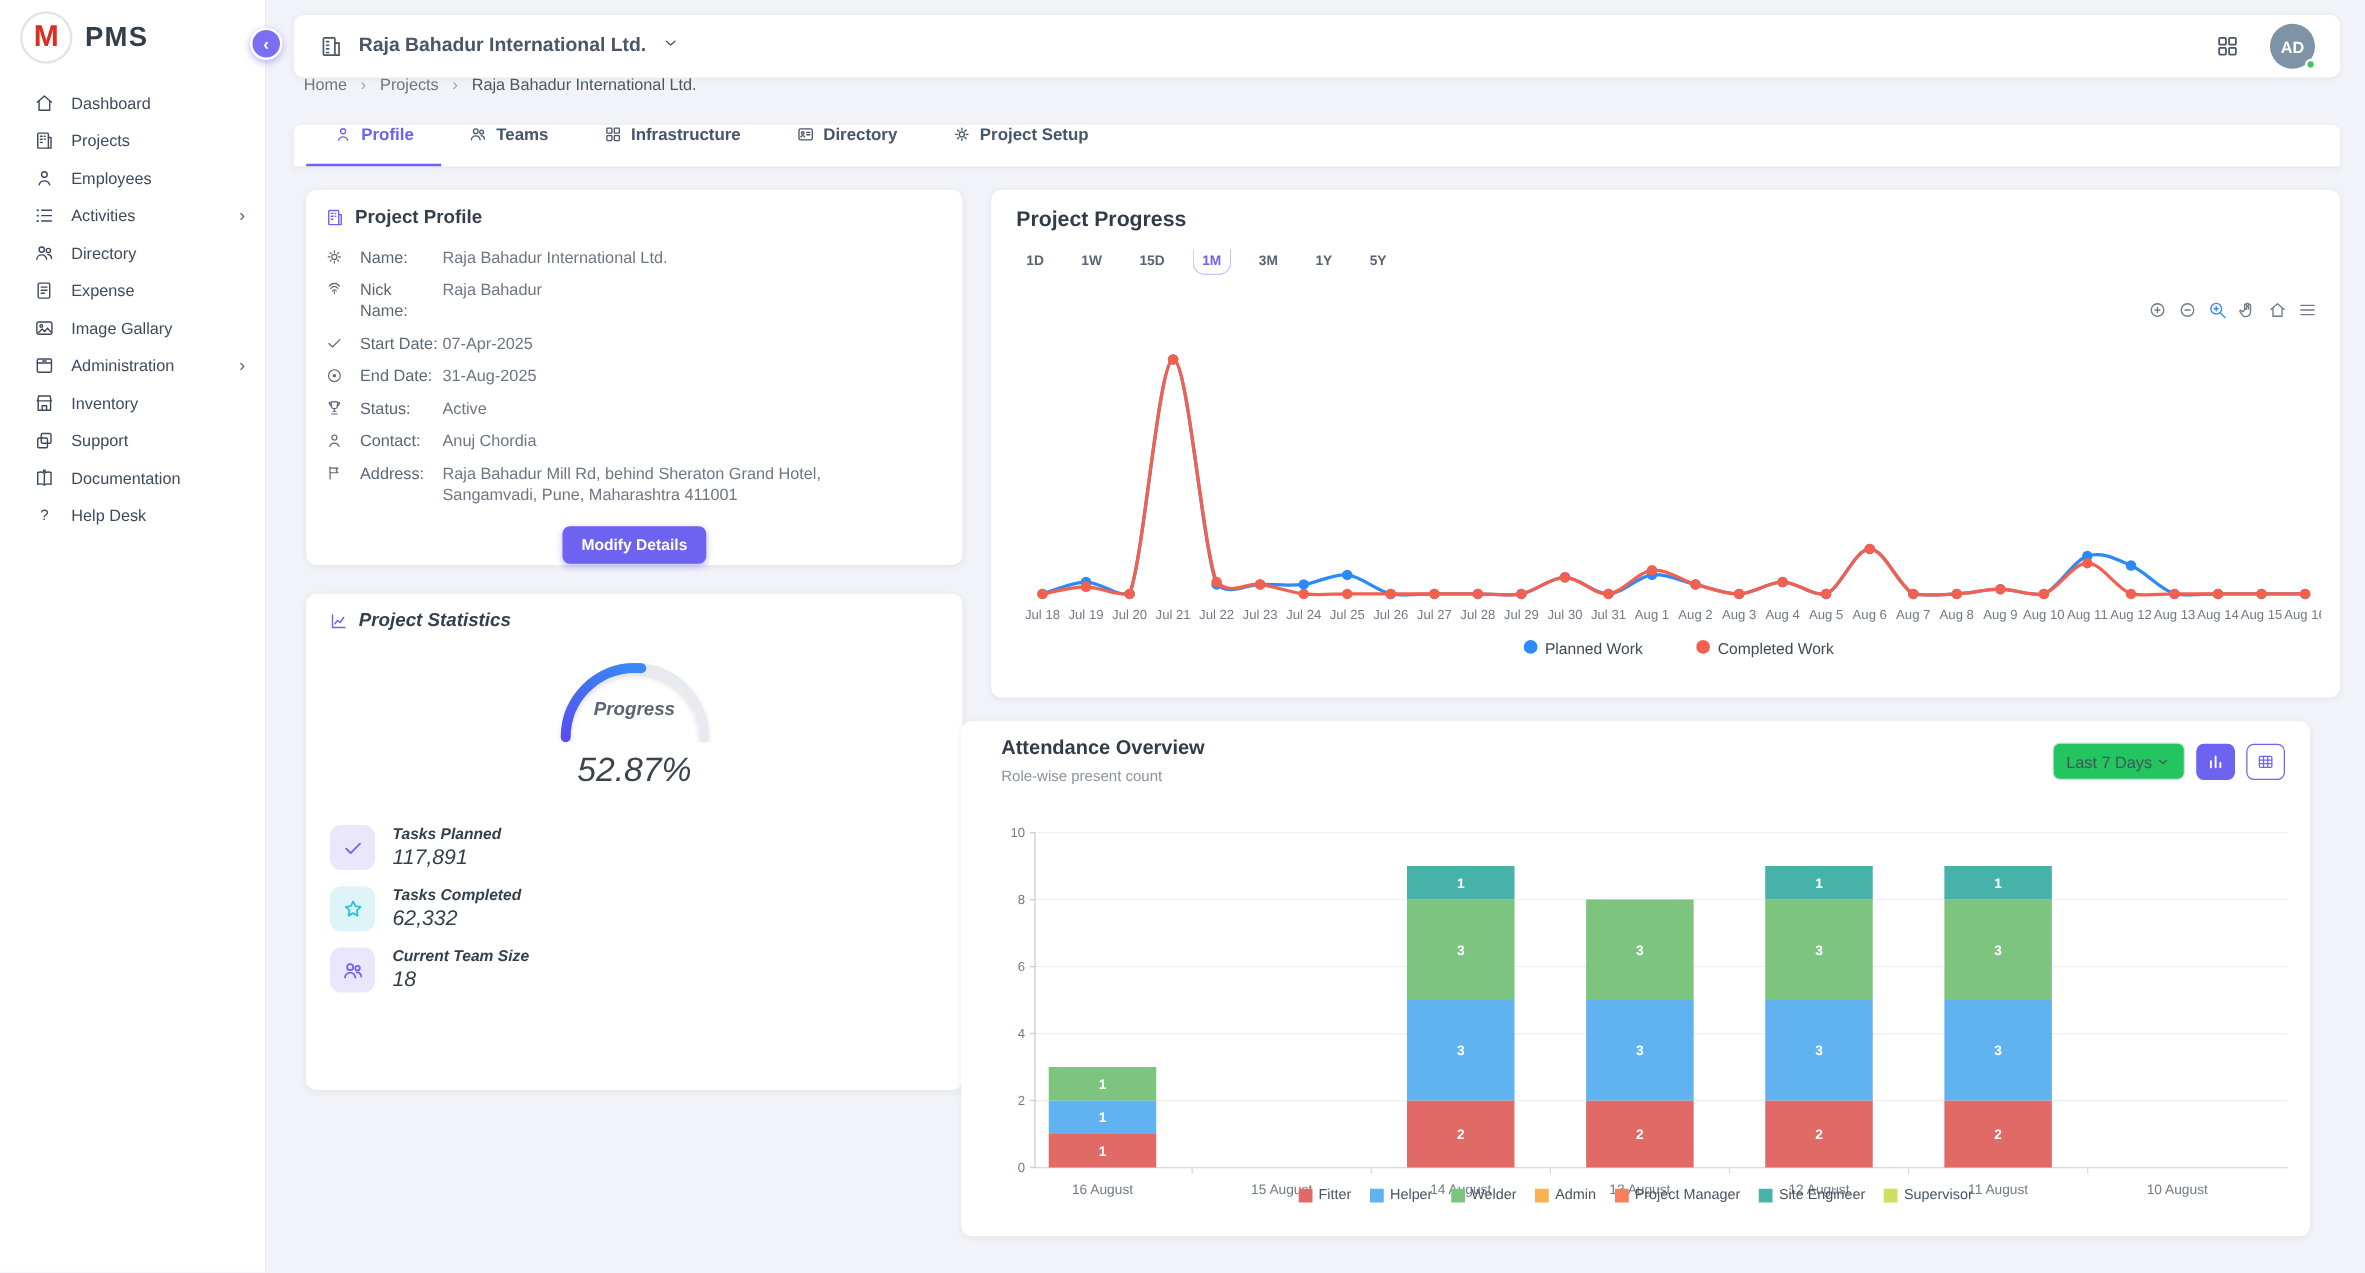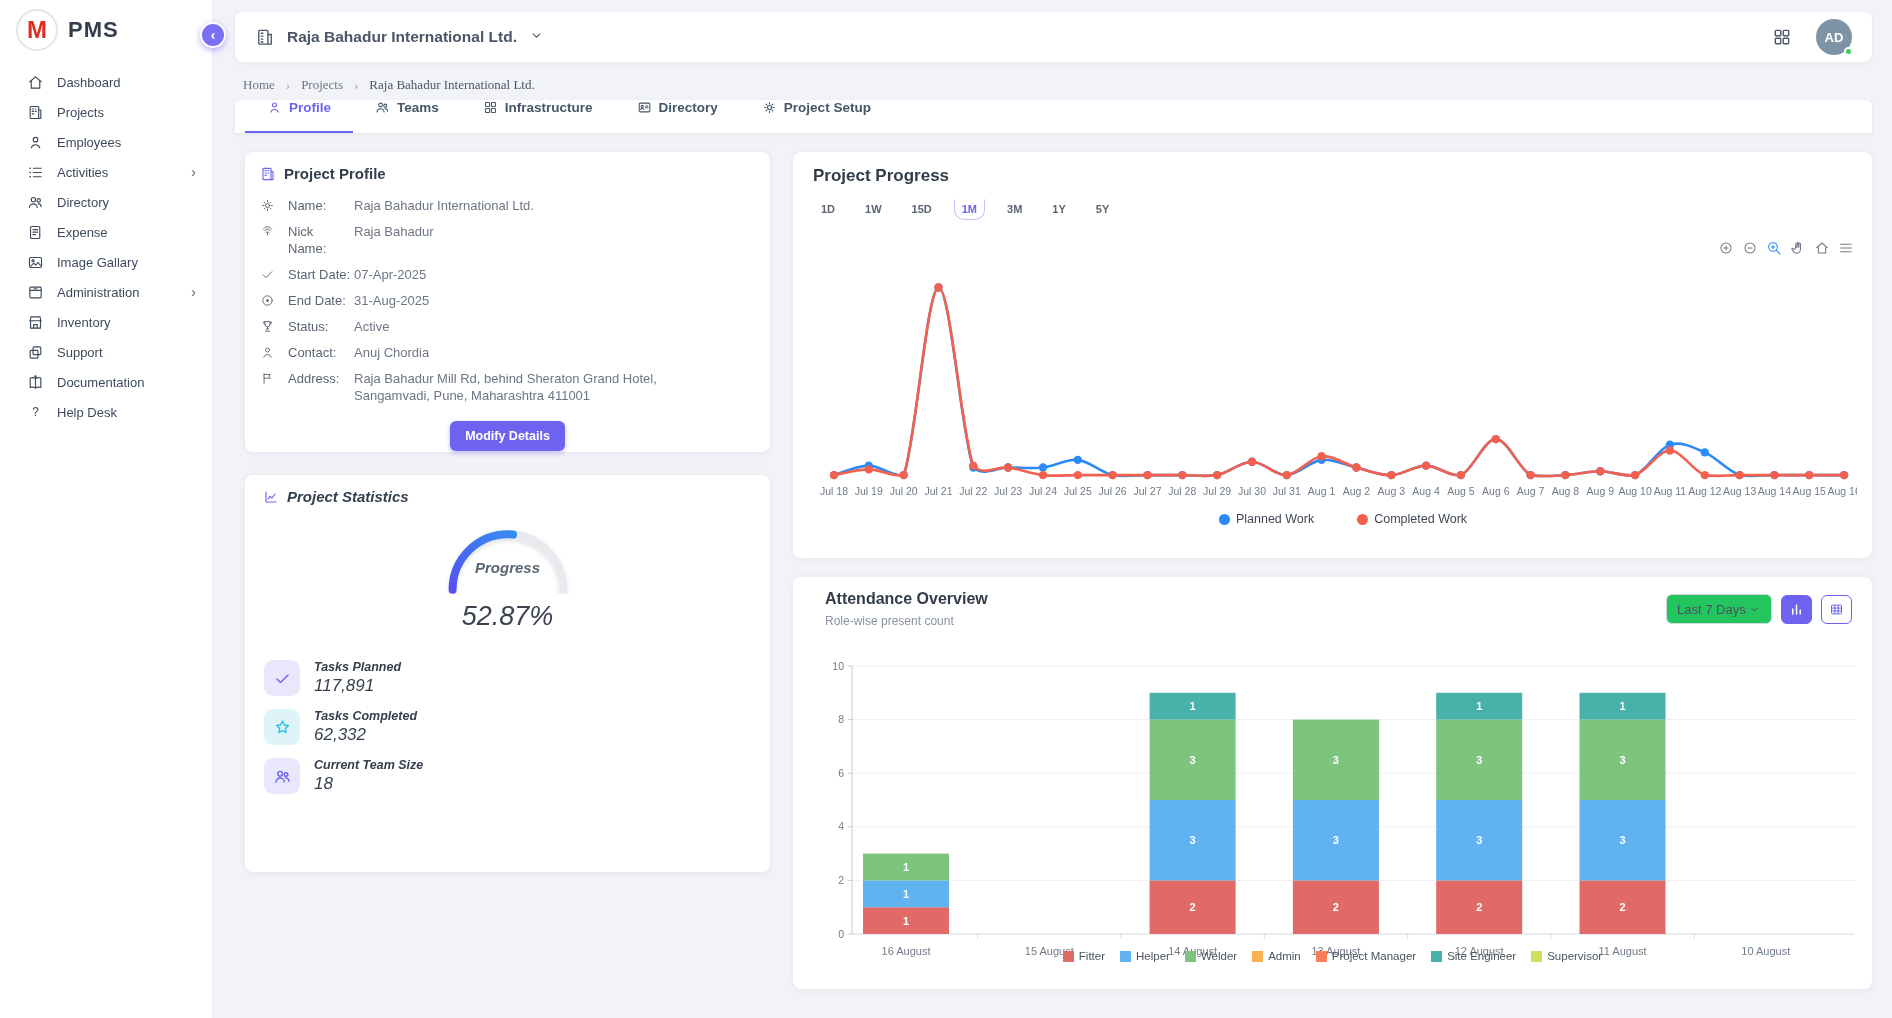--- a/index.html
+++ b/index.html
@@ -30,21 +30,21 @@
   .company-sel { display:flex; align-items:center; gap:12px; cursor:pointer; }
   .company-sel svg.bld { width:20px; height:20px; stroke:#4a5568; fill:none; stroke-width:1.6; stroke-linecap:round; }
   .company-name { font-size:15.5px; font-weight:600; color:#4a5568; }
   .chev-dn svg { width:15px; height:15px; stroke:#4a5568; fill:none; stroke-width:1.8; stroke-linecap:round; stroke-linejoin:round; }
   .topbar-right { margin-left:auto; display:flex; align-items:center; gap:24px; }
   .apps-btn svg { width:20px; height:20px; stroke:#4a5568; fill:none; stroke-width:1.7; }
   .apps-btn { cursor:pointer; display:flex; }
   .avatar { position:relative; width:36px; height:36px; border-radius:50%; background:#7e93a6; color:#fff; font-weight:bold; font-size:13px; display:flex; align-items:center; justify-content:center; cursor:pointer; }
   .avatar i { position:absolute; right:-1px; bottom:-1px; width:9px; height:9px; background:#3fca58; border:2px solid #fff; border-radius:50%; }
 
-  .breadcrumb { position:absolute; left:30px; top:77px; display:flex; gap:11px; align-items:center; font-size:13px; color:#6c7683;font-family:Liberation Serif, serif; }
+  .breadcrumb { position:absolute; left:30px; top:60px; display:flex; gap:11px; align-items:center; font-size:13px; color:#6c7683; }
   .breadcrumb .bc-sep { color:#9aa2ae; font-size:13px; }
   .breadcrumb .bc-link { cursor:pointer; }
   .breadcrumb .bc-last { color:#4b5564; }
 
   .tabstrip { position:absolute; left:22px; top:100px; width:1637px; height:34px; background:#fff; border-radius:6px 6px 0 0; display:flex; align-items:stretch; padding-left:10px; border-bottom:1px solid #e6e8ee; box-shadow:0 1px 4px rgba(40,40,80,.05); }
   .tab { display:flex; align-items:flex-start; gap:7px; padding:0 22px; font-size:13.5px; font-weight:600; color:#46566b; cursor:pointer; border-bottom:2px solid transparent; }
   .tab svg { width:15px; height:15px; stroke:#46566b; fill:none; stroke-width:1.7; stroke-linecap:round; stroke-linejoin:round; }
   .tab.active { color:#6d63f2; border-bottom-color:#6d63f2; }
   .tab.active svg { stroke:#6d63f2; }
 
@@ -86,25 +86,25 @@
   .ranges { display:flex; gap:14px; margin-top:13px; align-items:center; }
   .range-btn { font-size:11px; font-weight:700; color:#5a6472; padding:3px 7px 4px; cursor:pointer; border:1px solid transparent; }
   .range-btn.active { color:#6d63f2; border:1px solid #c6c0fa; border-top-color:transparent; border-radius:0 0 10px 10px; }
   .chart-toolbar { position:absolute; top:88px; right:18px; display:flex; gap:8px; }
   .ct-ic { cursor:pointer; display:flex; }
   .ct-ic svg { width:16px; height:16px; stroke:#707a88; fill:none; stroke-width:1.6; stroke-linecap:round; stroke-linejoin:round; }
   .ct-ic.active svg { stroke:#2b8af5; }
   #lineChart { position:absolute; left:15px; top:110px; width:1049px; height:240px; }
   #lineChart .axlbl, #barChart .axlbl { font-size:10.5px; fill:#717b87; }
   #lineLegend { position:absolute; left:0; right:0; top:360px; display:flex; justify-content:center; gap:22px; }
-  .lg-item { display:flex; align-items:center; gap:6px; font-size:12.5px; color:#3f4956; cursor:pointer;padding-left:21px; }
+  .lg-item { display:flex; gap:6px; font-size:12.5px; color:#3f4956; cursor:pointer;padding-left:21px; }
   .lg-item i { width:11px; height:11px; border-radius:50%; display:inline-block; }
 
   
-  .attendance-card { left:580px; top:577px; width:1079px; height:412px; padding:13px 32px; }
+  .attendance-card { left:556px; top:577px; width:1079px; height:412px; padding:13px 32px; }
   .ac-controls { position:absolute; top:17px; right:20px; display:flex; gap:9px; align-items:center; }
   .select { width:106px; height:30px; border:1px solid #d6d9e2; border-radius:6px; display:flex; align-items:center; justify-content:space-between; padding:0 10px; font-size:13px; color:#49525e; cursor:pointer; background:#22c55e; }
   .select svg { width:13px; height:13px; stroke:#49525e; fill:none; stroke-width:1.8; stroke-linecap:round; stroke-linejoin:round; }
   .icon-btn { width:31px; height:29px; border-radius:6px; display:flex; align-items:center; justify-content:center; cursor:pointer; border:1px solid #6e63f1; background:#fff; padding:0; }
   .icon-btn.filled { background:#6e63f1; }
   .icon-btn svg { width:15px; height:15px; }
   #barChart { position:absolute; left:25px; top:60px; width:1040px; height:335px; }
   #barChart .axlbl2 { font-size:11px; fill:#717b87; }
   #barChart .barlbl { font-size:11px; font-weight:bold; fill:#ffffff; }
   #barLegend { position:absolute; left:0; right:0; top:373px; display:flex; justify-content:center; gap:15px; }

